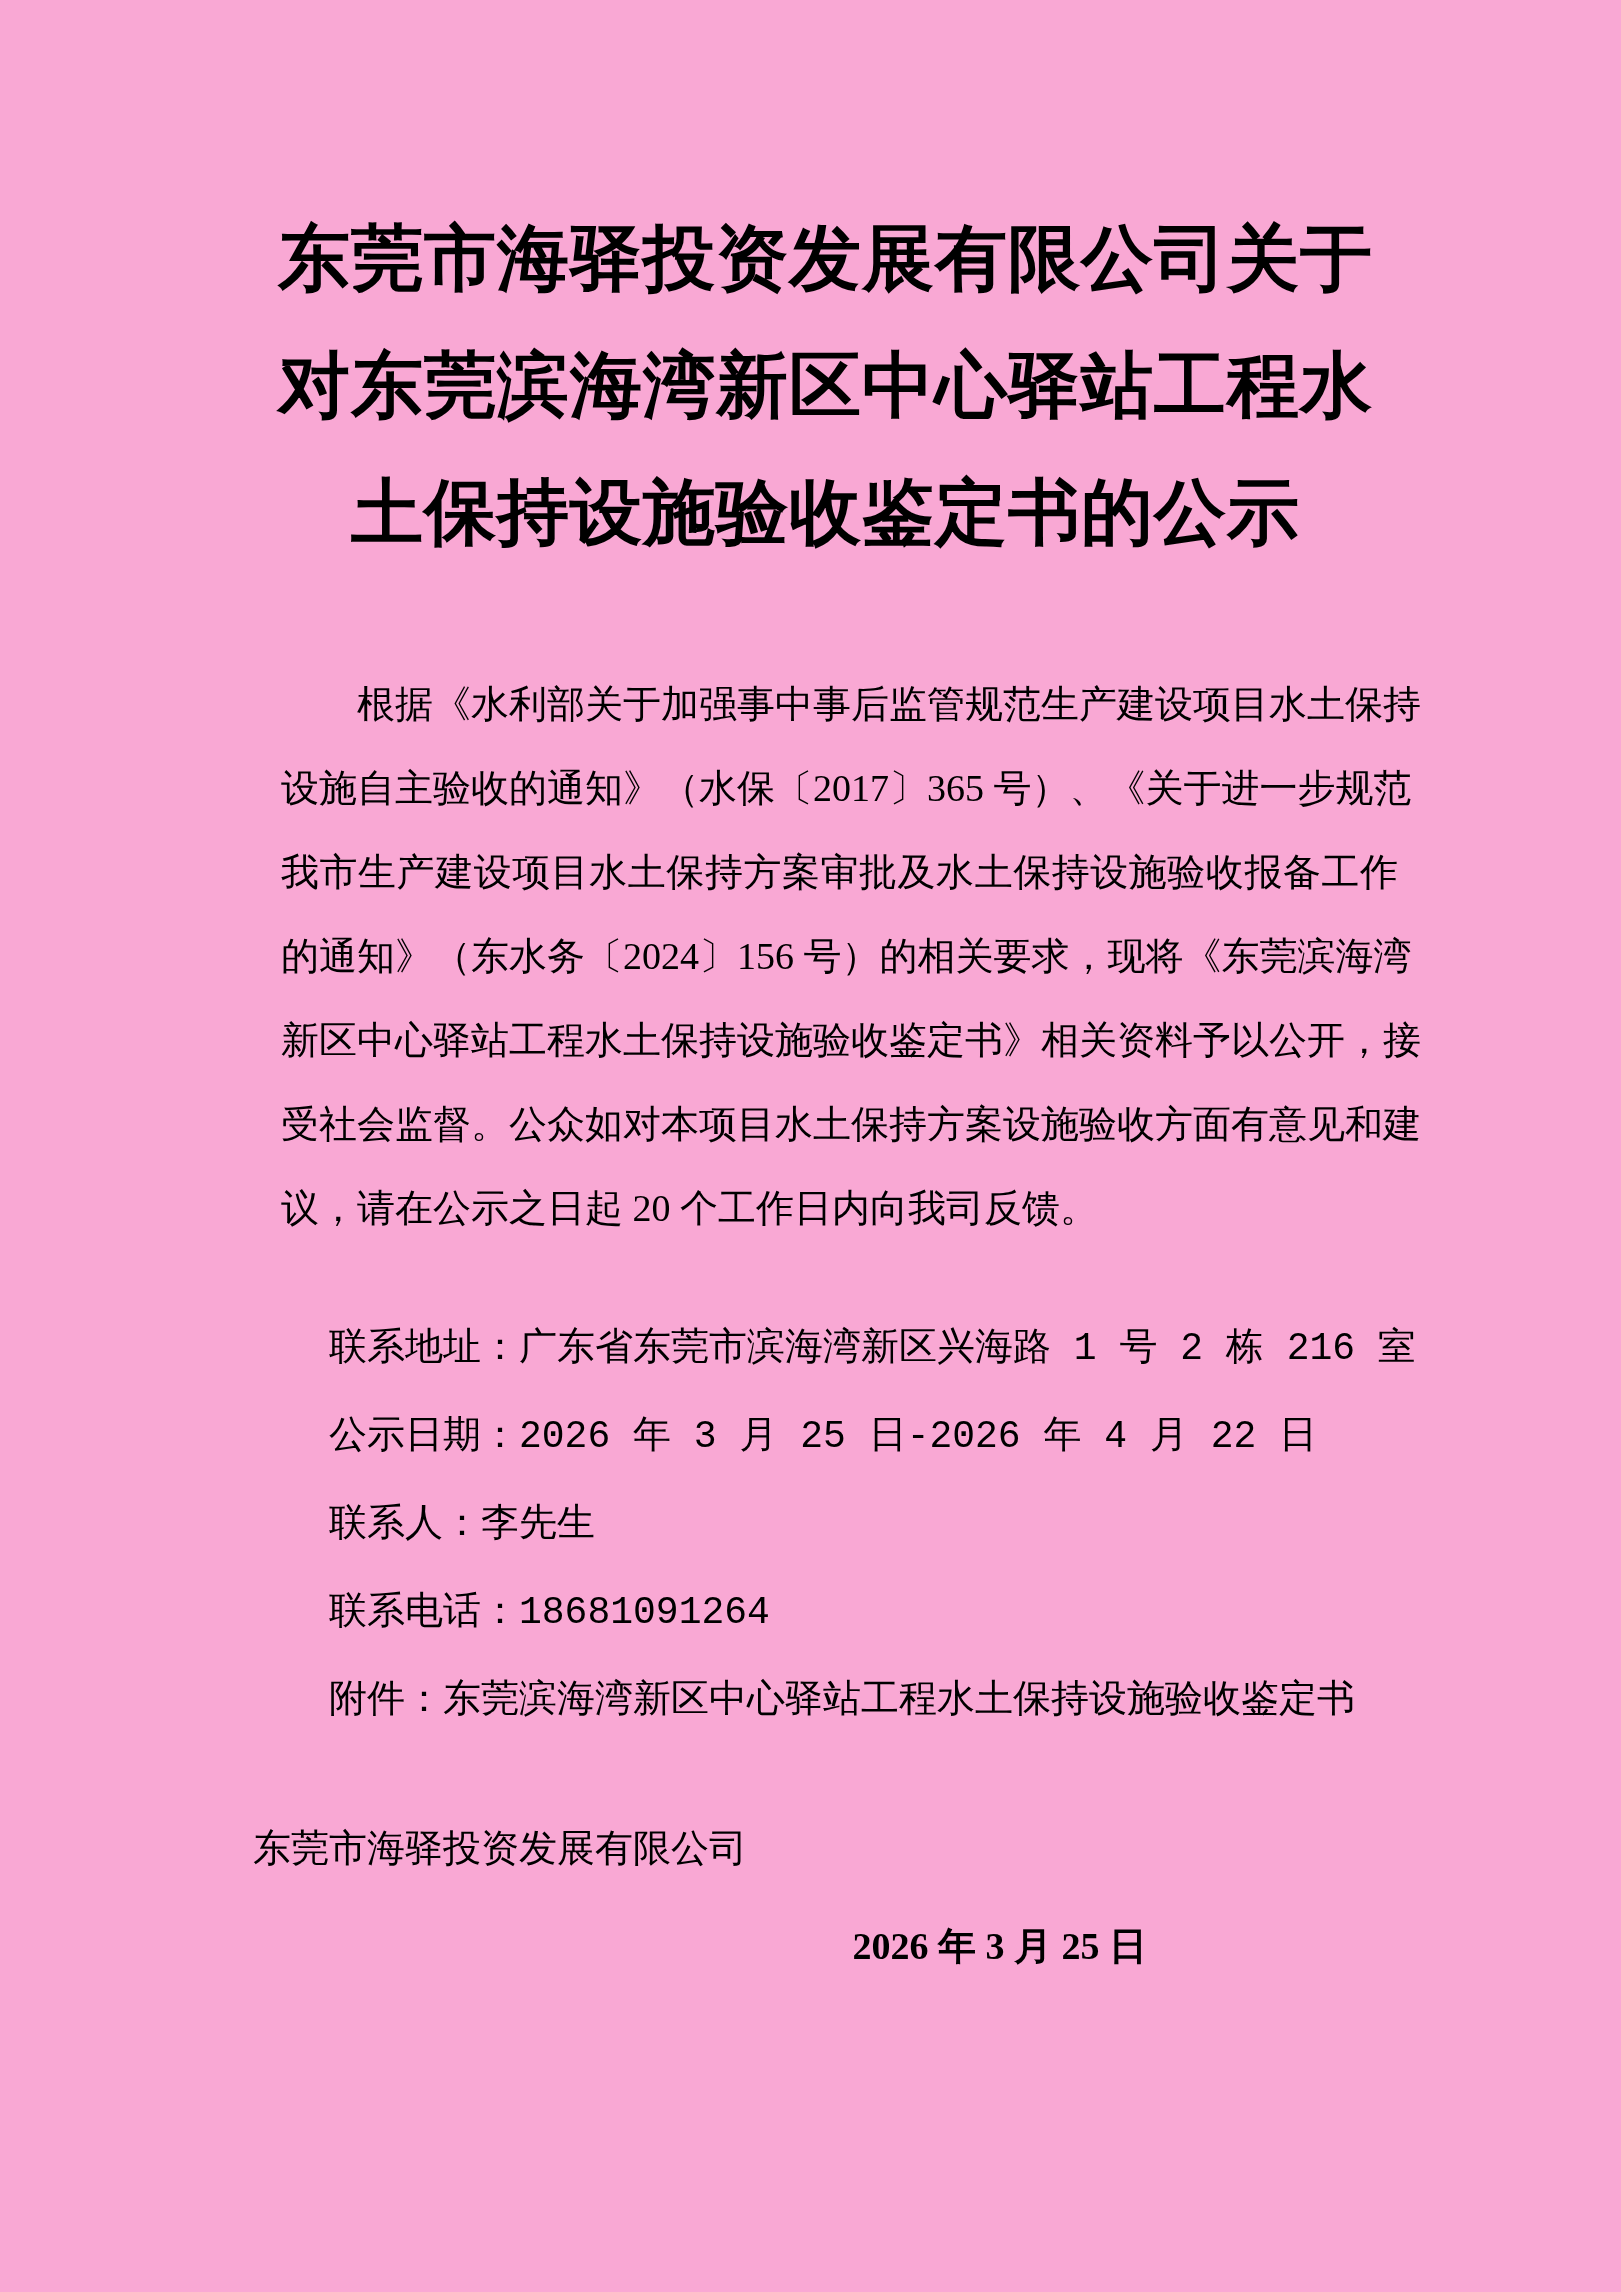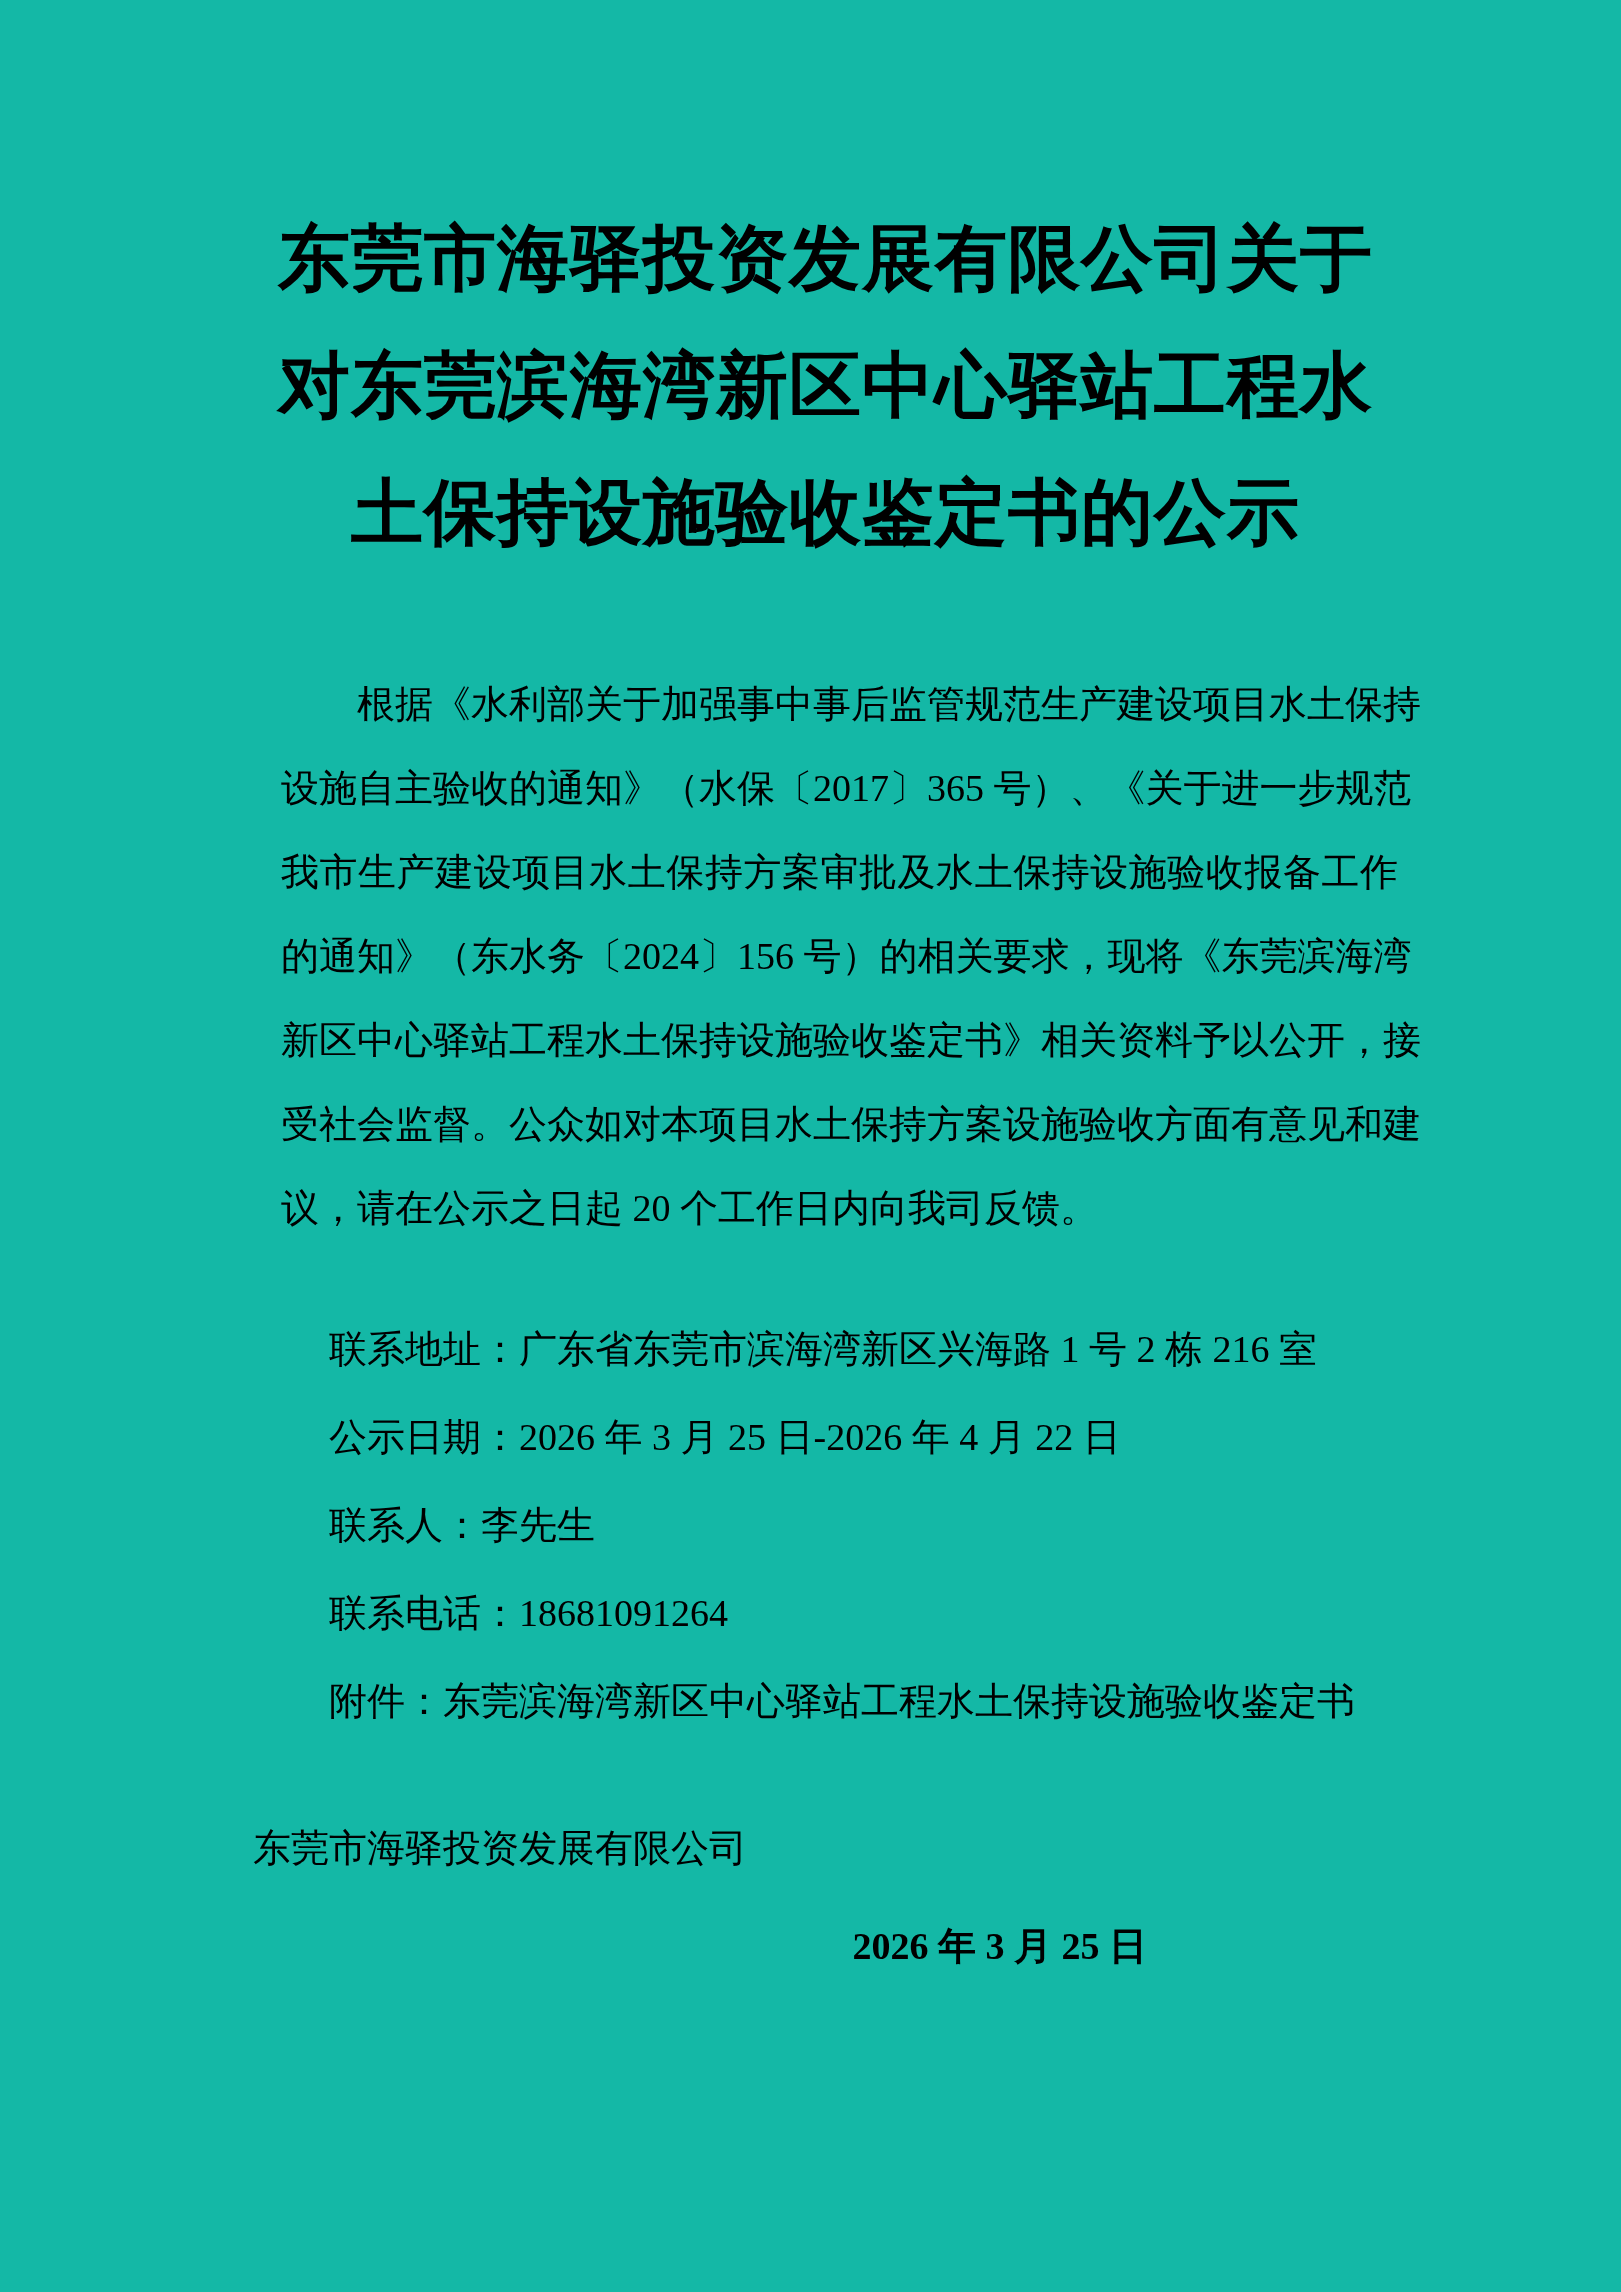--- a/index.html
+++ b/index.html
@@ -12,21 +12,21 @@
     height: 2293px;
     color: #000000;
     font-family: "Liberation Serif", "DejaVu Serif", serif;
     overflow: hidden;
   }
   .page {
     box-sizing: border-box;
     width: 1621px;
     height: 2293px;
     padding: 196px 223px 0 253px;
-    background: #14b8a6;
+    background: #f9a8d4;
   }
   .doc-title {
     text-align: center;
     font-weight: bold;
     font-size: 72px;
     line-height: 127px;
     letter-spacing: 1px;
     white-space: nowrap;
   }
   .doc-body {
@@ -48,20 +48,21 @@
     text-align-last: left;
   }
   .contact-block {
     margin-top: 55px;
     font-size: 38px;
   }
   .contact-line {
     line-height: 88px;
     padding-left: 2em;
     white-space: nowrap;
+    font-family: Liberation Mono, monospace;
   }
   .signature-block {
     margin-top: 54px;
     font-size: 38px;
   }
   .signature-company {
     line-height: 98px;
     text-align: left;
     padding-right: 94px;
     white-space: nowrap;

